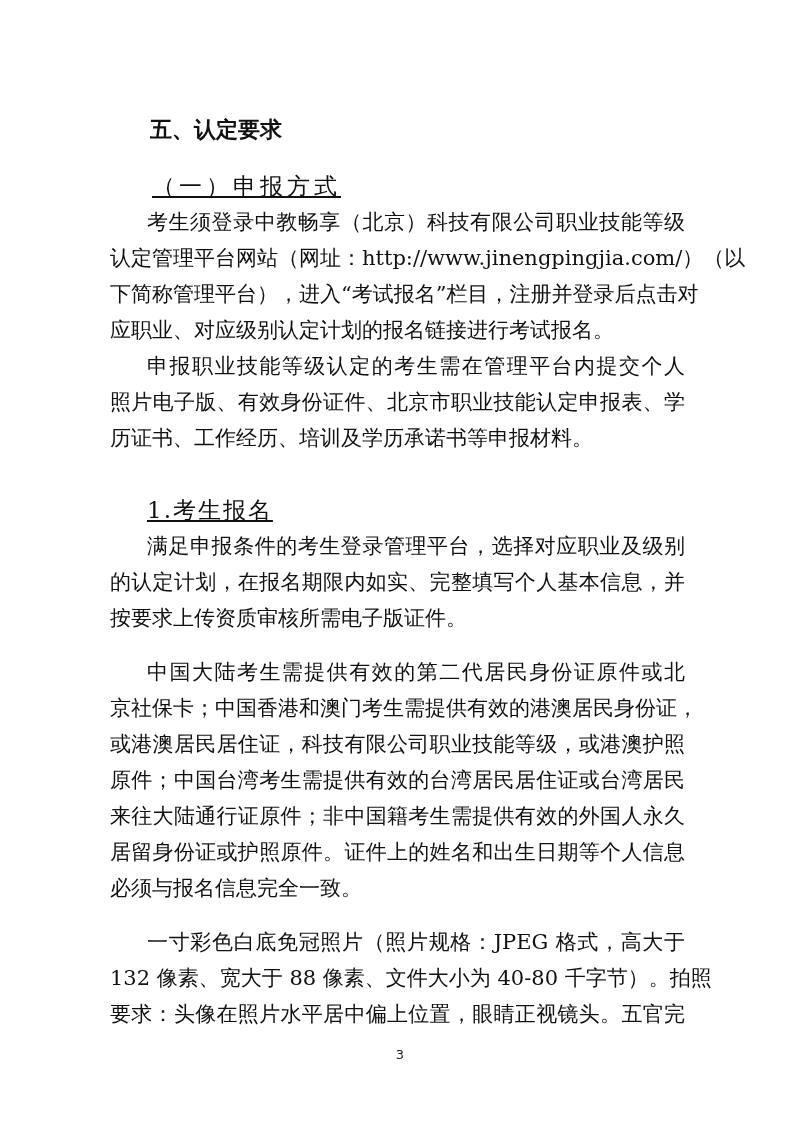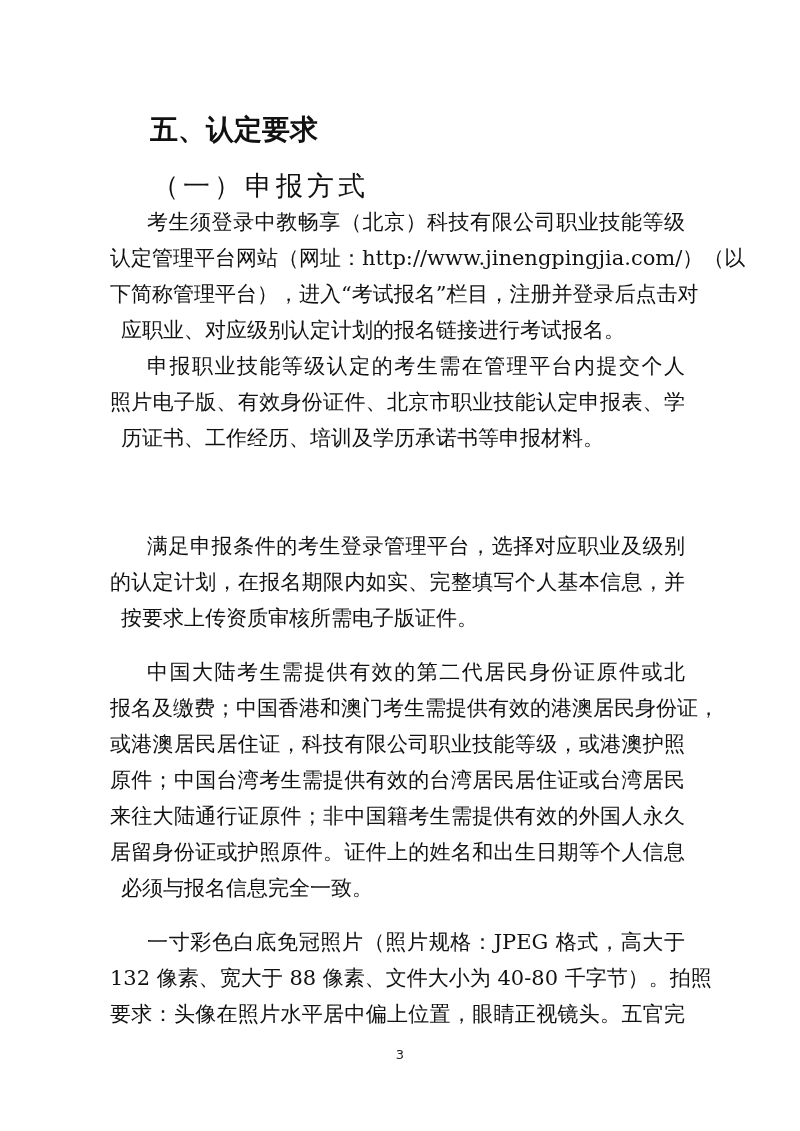--- a/index.html
+++ b/index.html
@@ -2,52 +2,53 @@
 <html><head>
   <meta charset="utf-8">
   <style>
     html, body { margin: 0; padding: 0; background: #ffffff; }
     body { width: 800px; height: 1131px; position: relative; overflow: hidden;
            font-family: "DejaVu Serif", "Liberation Serif", serif; color: #111; }
     .page { position: absolute; left: 0; top: 0; width: 800px; height: 1131px; background: #fff; }
     .line { position: absolute; left: 110px; width: 575px; height: 36px; line-height: 36px;
             font-size: 21px; white-space: nowrap; text-align: justify; text-align-last: justify;
             letter-spacing: 0; }
-    .line.last { text-align-last: left; margin-left: 11px; }
+    .line.last { text-align-last: left; }
     .line.indent { left: 147px; width: 538px; }
-    .heading { position: absolute; left: 150px; top: 112px; font-size: 28px; font-weight: bold;
+    .heading { position: absolute; left: 150px; top: 112px; font-size: 22px; font-weight: bold;
                font-family: "DejaVu Sans", "Liberation Sans", sans-serif; line-height: 36px; }
-    .sub { position: absolute; left: 152px; font-size: 27px; line-height: 36px; letter-spacing: 4px; }
+    .sub { position: absolute; left: 152px; font-size: 23px; line-height: 36px; letter-spacing: 4px; text-decoration: underline; }
     .page-num { position: absolute; left: 0; width: 800px; top: 1047px; text-align: center;
                 font-size: 13px; font-family: "DejaVu Sans", "Liberation Sans", sans-serif; color: #222; }
   </style>
 </head>
 <body>
 
 <div class="page">
   <div class="heading">五、认定要求</div>
 
   <div class="sub" style="top:168px">（一）申报方式</div>
 
   <div class="line indent" style="top:204px">考生须登录中教畅享（北京）科技有限公司职业技能等级</div>
   <div class="line" style="top:240px">认定管理平台网站（网址：http://www.jinengpingjia.com/）（以</div>
   <div class="line" style="top:276px">下简称管理平台），进入“考试报名”栏目，注册并登录后点击对</div>
   <div class="line last" style="top:312px">应职业、对应级别认定计划的报名链接进行考试报名。</div>
 
   <div class="line indent" style="top:348px">申报职业技能等级认定的考生需在管理平台内提交个人</div>
   <div class="line" style="top:384px">照片电子版、有效身份证件、北京市职业技能认定申报表、学</div>
   <div class="line last" style="top:420px">历证书、工作经历、培训及学历承诺书等申报材料。</div>
 
+  <div class="sub" style="top:492px; left:147px; letter-spacing:2px">1.考生报名</div>
 
   <div class="line indent" style="top:528px">满足申报条件的考生登录管理平台，选择对应职业及级别</div>
   <div class="line" style="top:564px">的认定计划，在报名期限内如实、完整填写个人基本信息，并</div>
   <div class="line last" style="top:600px">按要求上传资质审核所需电子版证件。</div>
 
   <div class="line indent" style="top:654px">中国大陆考生需提供有效的第二代居民身份证原件或北</div>
-  <div class="line" style="top:690px">报名及缴费；中国香港和澳门考生需提供有效的港澳居民身份证，</div>
+  <div class="line" style="top:690px">京社保卡；中国香港和澳门考生需提供有效的港澳居民身份证，</div>
   <div class="line" style="top:726px">或港澳居民居住证，科技有限公司职业技能等级，或港澳护照</div>
   <div class="line" style="top:762px">原件；中国台湾考生需提供有效的台湾居民居住证或台湾居民</div>
   <div class="line" style="top:798px">来往大陆通行证原件；非中国籍考生需提供有效的外国人永久</div>
   <div class="line" style="top:834px">居留身份证或护照原件。证件上的姓名和出生日期等个人信息</div>
   <div class="line last" style="top:870px">必须与报名信息完全一致。</div>
 
   <div class="line indent" style="top:924px">一寸彩色白底免冠照片（照片规格：JPEG 格式，高大于</div>
   <div class="line" style="top:960px">132 像素、宽大于 88 像素、文件大小为 40-80 千字节）。拍照</div>
   <div class="line" style="top:996px">要求：头像在照片水平居中偏上位置，眼睛正视镜头。五官完</div>
 

